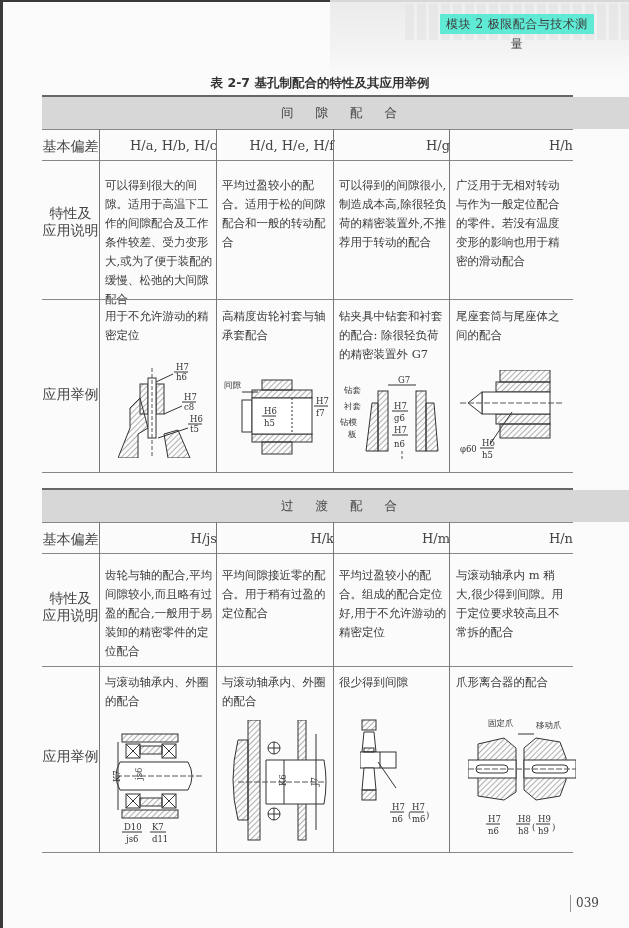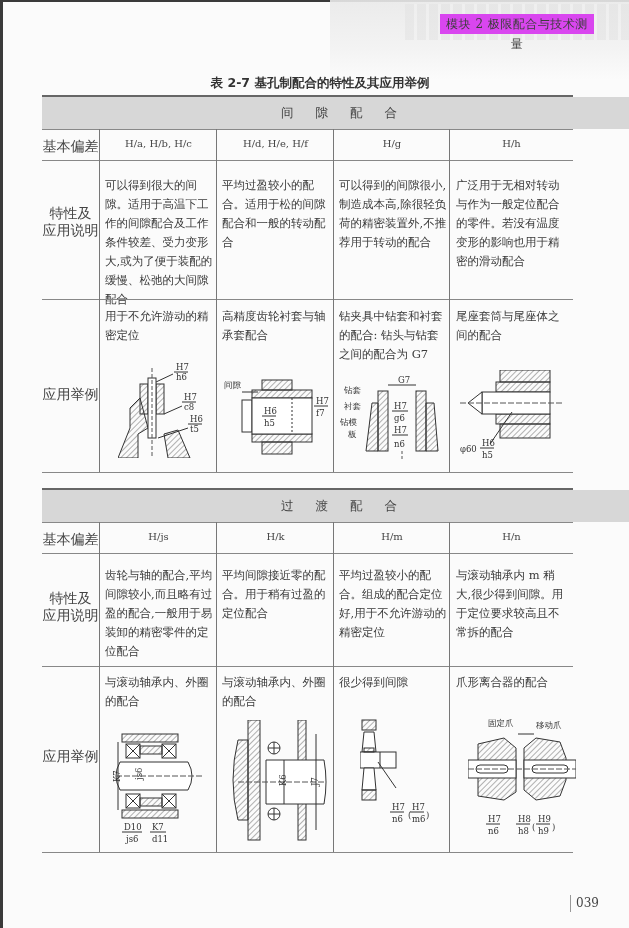--- a/index.html
+++ b/index.html
@@ -13,38 +13,38 @@
   .top-edge { position: absolute; left: 0; top: 0; width: 629px; height: 2px; background: #3a3a3a; }
   .header-bg {
     position: absolute; left: 330px; top: 0; width: 299px; height: 80px;
     background: linear-gradient(180deg, #e9e9e9 0%, #f2f2f2 60%, #fbfbfb 100%);
     opacity: 0.9;
   }
   .header-keys { position: absolute; left: 405px; top: 4px; width: 224px; height: 36px;
     background: repeating-linear-gradient(90deg, #e2e2e2 0 9px, #f1f1f1 9px 12px); opacity: 0.55; }
   .header-label {
     position: absolute; left: 440px; top: 14px; width: 154px; height: 20px;
-    background: #d946ef; color: #3d3d3d; font-size: 12px; line-height: 20px;
+    background: #5eead4; color: #3d3d3d; font-size: 12px; line-height: 20px;
     text-align: center; letter-spacing: 0.5px;
   }
   .table-title {
     position: absolute; left: 40px; top: 75px; width: 560px; text-align: center;
     font-family: "DejaVu Sans", "Liberation Sans", sans-serif; font-weight: bold;
     font-size: 12.5px; color: #333;
   }
   .rule-thick { position: absolute; left: 42px; width: 531px; height: 2px; background: #666; }
   .rule-thin { position: absolute; left: 42px; width: 531px; height: 1px; background: #888; }
   .band {
     position: absolute; left: 42px; width: 616px; background: #d7d7d7;
     text-align: center; font-size: 12.5px; color: #444; letter-spacing: 22px;
   }
   .vline { position: absolute; width: 1px; background: #777; }
   .cell { position: absolute; font-size: 11.5px; line-height: 19px; color: #3a3a3a; }
   .rowlabel { position: absolute; left: 42px; width: 57px; text-align: center; font-size: 14px; line-height: 17px; color: #444; }
-  .colhead { position: absolute; text-align: center; font-size: 10px; color: #444; }
+  .colhead { position: absolute; text-align: right; font-size: 13px; color: #444; }
   .fig { position: absolute; }
   .fig svg { display: block; }
   .pagenum { position: absolute; left: 576px; top: 896px; font-size: 12px; color: #444; }
   .pagebar { position: absolute; left: 570px; top: 895px; width: 1px; height: 17px; background: #999; }
 </style>
 </head>
 <body>
 
 <div class="left-edge"></div>
 <div class="top-edge"></div>
@@ -72,21 +72,21 @@
 </div>
 <div class="cell" style="left:105px;top:176px;width:110px">可以得到很大的间隙。适用于高温下工作的间隙配合及工作条件较差、受力变形大,或为了便于装配的缓慢、松弛的大间隙配合</div>
 <div class="cell" style="left:222px;top:176px;width:110px">平均过盈较小的配合。适用于松的间隙配合和一般的转动配合</div>
 <div class="cell" style="left:339px;top:176px;width:108px">可以得到的间隙很小,制造成本高,除很轻负荷的精密装置外,不推荐用于转动的配合</div>
 <div class="cell" style="left:456px;top:176px;width:110px">广泛用于无相对转动与作为一般定位配合的零件。若没有温度变形的影响也用于精密的滑动配合</div>
 <div class="rule-thin" style="top:299px"></div>
 
 <div class="rowlabel" style="top:386px">应用举例</div>
 <div class="cell" style="left:105px;top:307px;width:112px">用于不允许游动的精密定位</div>
 <div class="cell" style="left:222px;top:307px;width:110px">高精度齿轮衬套与轴承套配合</div>
-<div class="cell" style="left:339px;top:307px;width:110px">钻夹具中钻套和衬套的配合: 钻头与钻套之间的配合为 G7</div>
+<div class="cell" style="left:339px;top:307px;width:110px">钻夹具中钻套和衬套的配合: 除很轻负荷的精密装置外 G7</div>
 <div class="cell" style="left:456px;top:307px;width:110px">尾座套筒与尾座体之间的配合</div>
 
 <div class="fig" style="left:118px;top:358px">
   <svg width="95" height="100" viewBox="0 0 95 100" font-family="DejaVu Serif, serif" font-size="8.5" fill="#333">
     <defs>
         <pattern id="h1" width="4" height="4" patternUnits="userSpaceOnUse" patternTransform="rotate(45)">
           <line x1="0" y1="0" x2="0" y2="4" stroke="#666" stroke-width="1"></line>
         </pattern>
       </defs>
     <rect x="22" y="26" width="8" height="30" fill="url(#h1)" stroke="#333"></rect>

